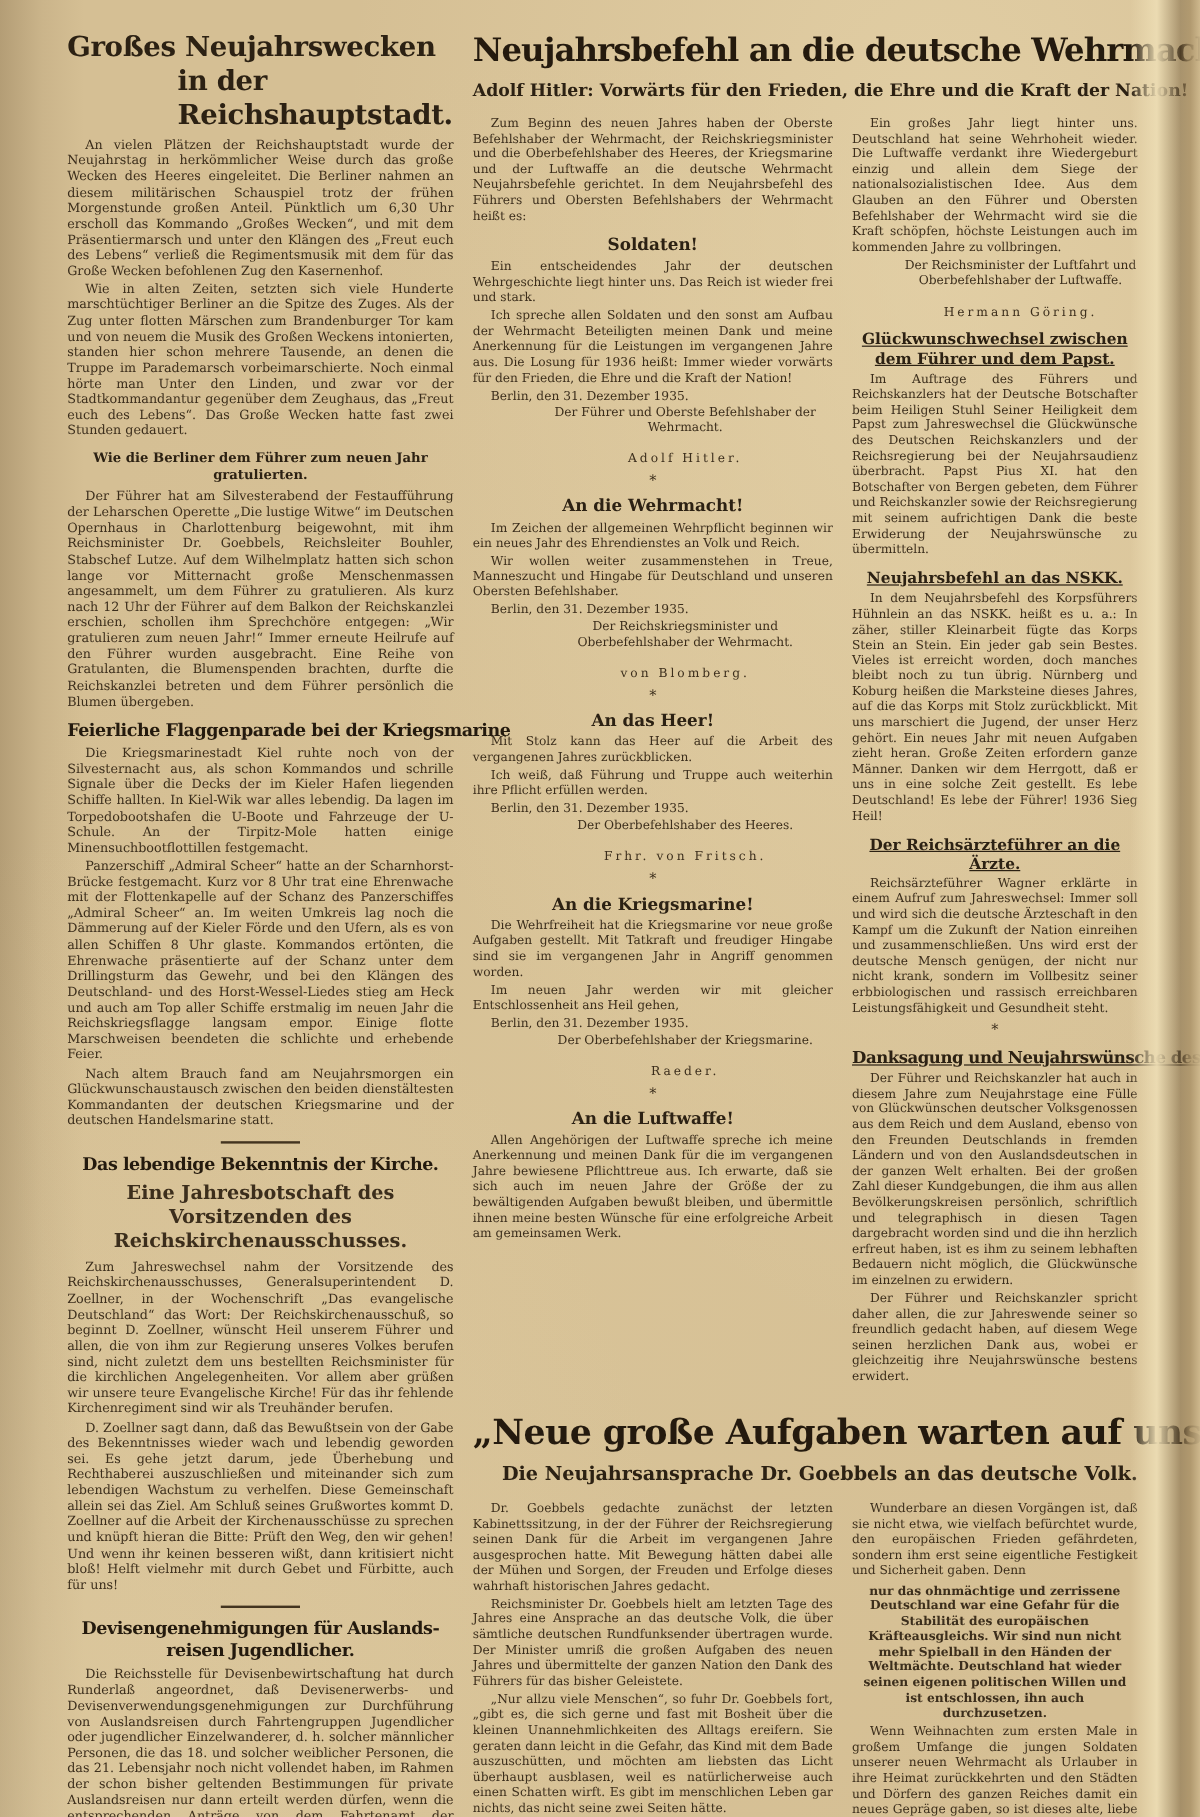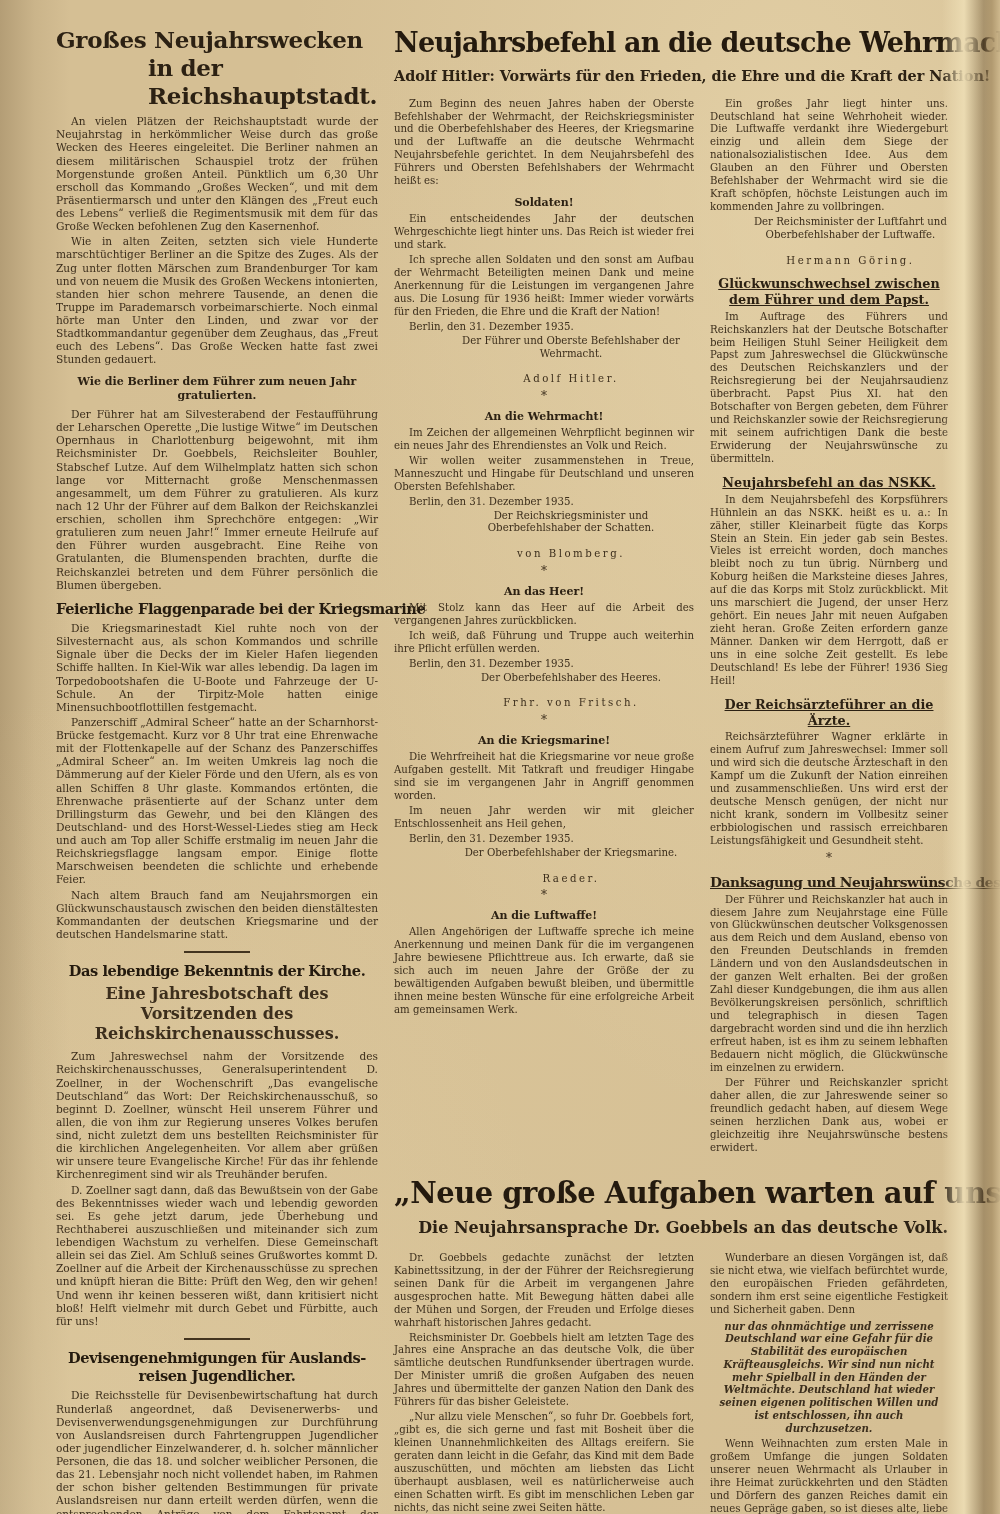--- a/index.html
+++ b/index.html
@@ -48,30 +48,30 @@
   .subtitle{font-weight:bold;font-size:16px;text-align:center;margin:1px 8px 6px;line-height:1.25;}
   .para{text-align:justify;text-indent:15px;margin:0 0 2px;}
   .rule{width:66px;border-top:2px solid #43341f;margin:10px auto 9px;}
   
   .main-col{flex:1;min-width:0;font-size:10.2px;line-height:1.27;}
   .wa-headline{font-size:27px;font-weight:bold;text-align:center;letter-spacing:-.8px;margin:0 0 7px;white-space:nowrap;color:#241a0e;}
   .wa-sub{font-size:14.4px;font-weight:bold;text-align:center;margin:0 0 12px;white-space:nowrap;color:#2c2113;}
   .cols{display:flex;gap:16px;}
   .col-a{width:300px;flex:none;}
   .col-b{flex:1;min-width:0;}
-  .order-head{font-size:11px;font-weight:bold;text-align:center;margin:8px 0 3px;color:#2c2113;}
+  .order-head{font-size:14px;font-weight:bold;text-align:center;margin:8px 0 3px;color:#2c2113;}
   .sec-head{font-size:12.8px;font-weight:bold;text-align:center;margin:9px 4px 3px;line-height:1.22;color:#2c2113;text-decoration:underline;}
   .sec-head-lg{font-size:13.8px;letter-spacing:-.4px;white-space:nowrap;margin:10px 0 3px;}
   .date-line{text-indent:15px;margin:2px 0 1px;}
   .sig{text-align:center;padding-left:18%;margin:1px 0 2px;line-height:1.25;}
   .sig-name{letter-spacing:2.5px;margin-top:13px;}
   .star{text-align:center;font-size:12px;line-height:1;margin:4px 0 2px;}
   .ga-headline{font-size:29px;font-weight:bold;text-align:center;letter-spacing:-.5px;margin:18px 0 7px;color:#241a0e;white-space:nowrap;}
   .ga-sub{font-size:16px;font-weight:bold;text-align:right;margin:0 0 13px;color:#2c2113;}
-  .para-b{font-weight:bold;text-align:center;text-indent:0;margin:3px 6px 4px;line-height:1.25;font-style:italic;}
+  .para-b{font-weight:bold;text-align:center;text-indent:0;margin:3px 6px 4px;line-height:1.25;}
 </style>
 </head>
 <body>
 
 <div class="sheet">
   <div class="page">
 
     <div class="left-col">
         <article class="article">
           <header class="t-stagger">
@@ -129,21 +129,21 @@
             <div class="sig">
               <div class="sig-role">Der Führer und Oberste Befehlshaber der Wehrmacht.</div>
               <div class="sig-name">Adolf Hitler.</div>
             </div>
             <div class="star">*</div>
             <h3 class="order-head">An die Wehrmacht!</h3>
             <p class="para">Im Zeichen der allgemeinen Wehrpflicht beginnen wir ein neues Jahr des Ehrendienstes an Volk und Reich.</p>
             <p class="para">Wir wollen weiter zusammenstehen in Treue, Manneszucht und Hingabe für Deutschland und unseren Obersten Befehlshaber.</p>
             <p class="date-line">Berlin, den 31. Dezember 1935.</p>
             <div class="sig">
-              <div class="sig-role">Der Reichskriegsminister und Oberbefehlshaber der Schatten.</div>
+              <div class="sig-role">Der Reichskriegsminister und Oberbefehlshaber der Wehrmacht.</div>
               <div class="sig-name">von Blomberg.</div>
             </div>
             <div class="star">*</div>
             <h3 class="order-head">An das Heer!</h3>
             <p class="para">Mit Stolz kann das Heer auf die Arbeit des vergangenen Jahres zurückblicken.</p>
             <p class="para">Ich weiß, daß Führung und Truppe auch weiterhin ihre Pflicht erfüllen werden.</p>
             <p class="date-line">Berlin, den 31. Dezember 1935.</p>
             <div class="sig">
               <div class="sig-role">Der Oberbefehlshaber des Heeres.</div>
               <div class="sig-name">Frhr. von Fritsch.</div>

